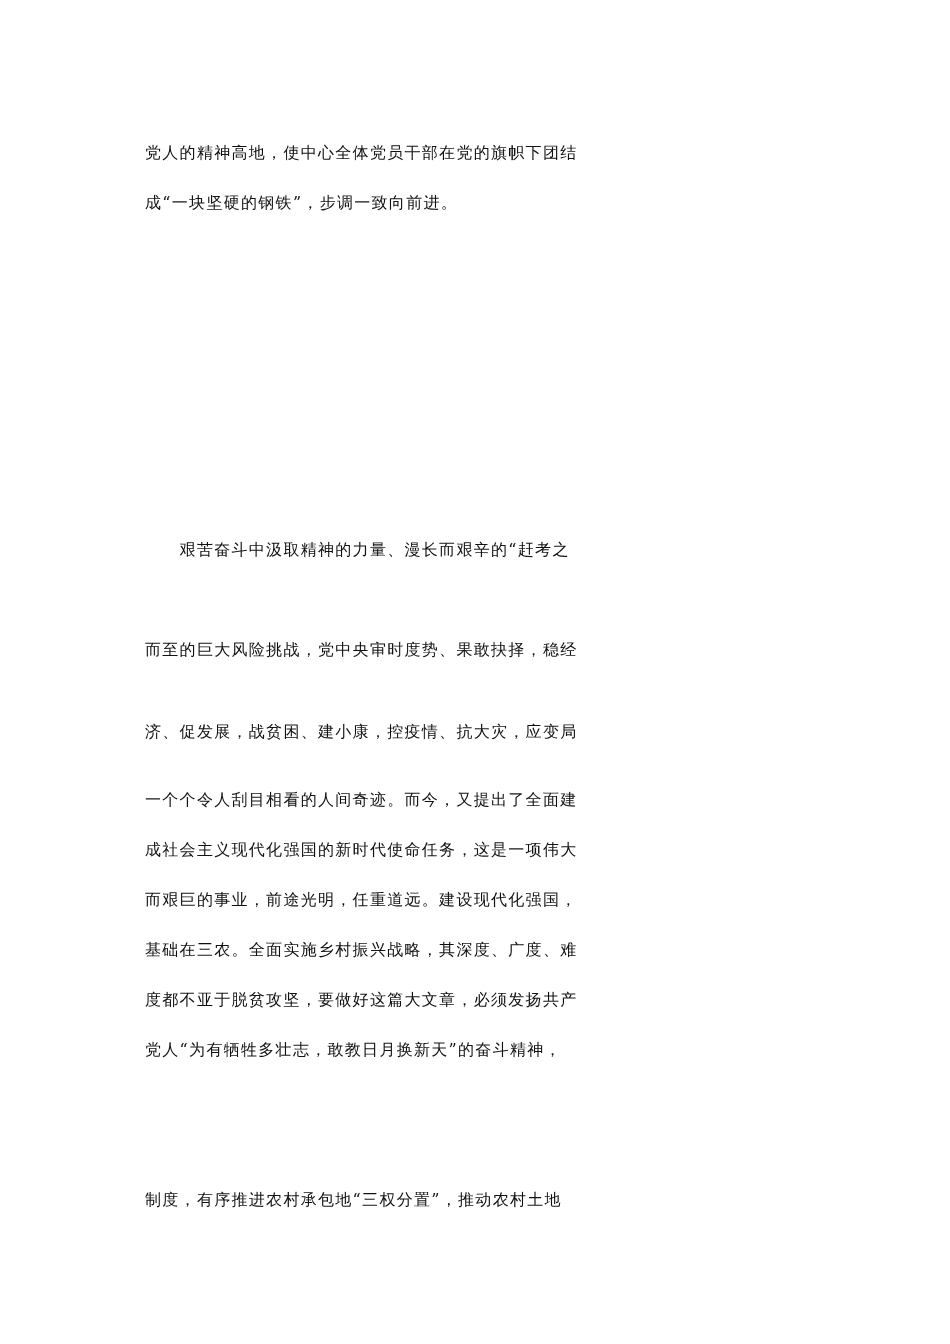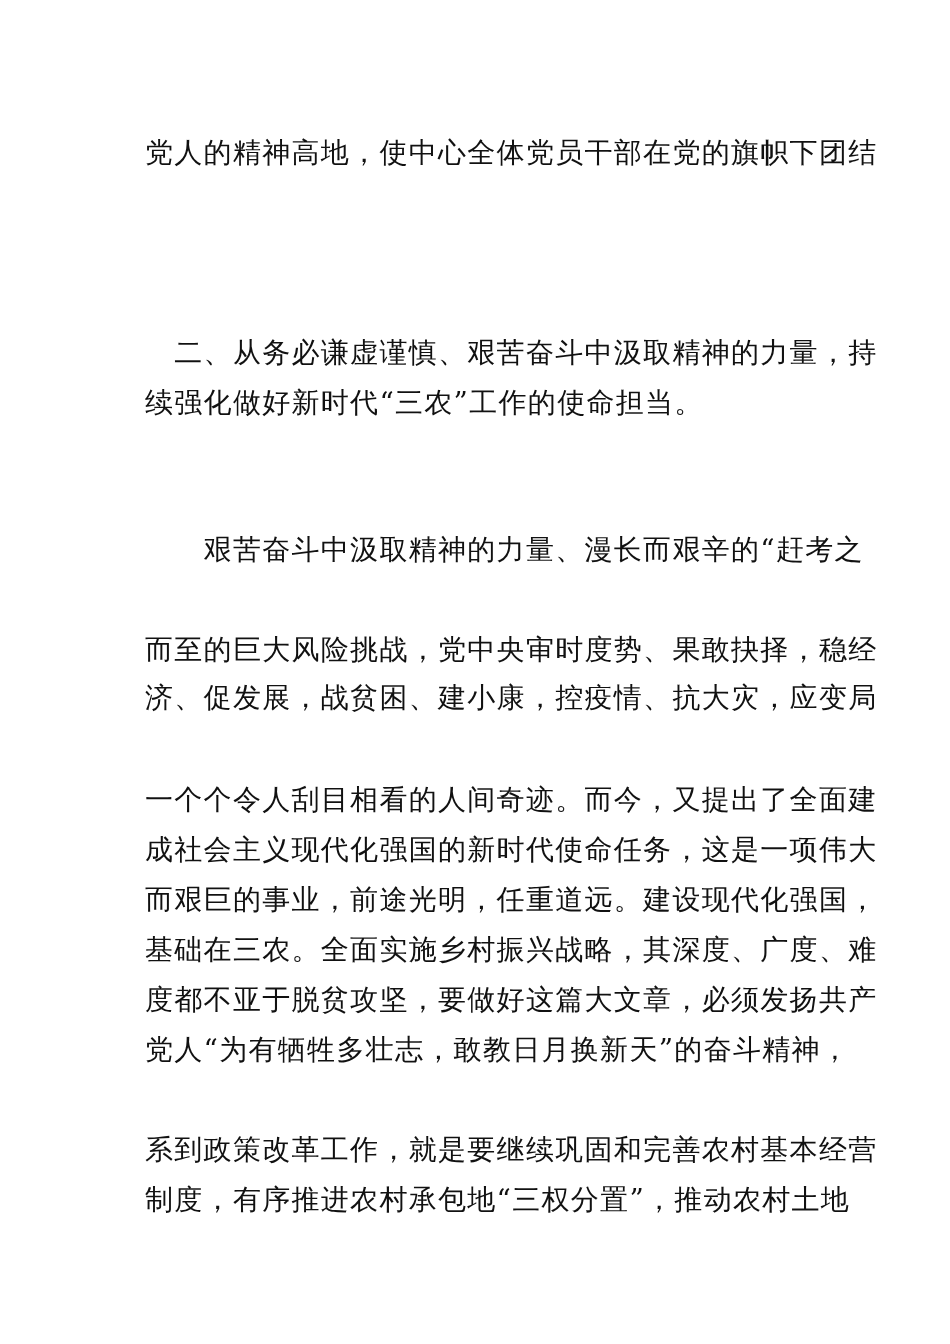--- a/index.html
+++ b/index.html
@@ -3,41 +3,39 @@
 <meta charset="utf-8">
 <style>
   html, body { margin: 0; padding: 0; background: #ffffff; }
   body { width: 950px; height: 1344px; position: relative; overflow: hidden; }
   .page { position: absolute; left: 0; top: 0; width: 950px; height: 1344px; background: #ffffff; }
   .line {
     position: absolute;
     left: 145px;
     width: 670px;
     font-family: "DejaVu Serif", "Liberation Serif", serif;
-    font-size: 28px;
+    font-size: 16px;
     line-height: 30px;
     color: #111111;
     white-space: nowrap;
     letter-spacing: 1.3px;
   }
 </style>
 </head>
 <body>
 
 <div class="page">
 
   <div class="line" style="top:138px">党人的精神高地，使中心全体党员干部在党的旗帜下团结</div>
+  <div class="line" style="top:188px">成“一块坚硬的钢铁”，步调一致向前进。</div>
 
-  <div class="line" style="top:338px">　二、从务必谦虚谨慎、艰苦奋斗中汲取精神的力量，持</div>
-  <div class="line" style="top:388px">续强化做好新时代“三农”工作的使命担当。</div>
 
   <div class="line" style="top:535px">　　艰苦奋斗中汲取精神的力量、漫长而艰辛的“赶考之</div>
   <div class="line" style="top:635px">而至的巨大风险挑战，党中央审时度势、果敢抉择，稳经</div>
-  <div class="line" style="top:683px">济、促发展，战贫困、建小康，控疫情、抗大灾，应变局</div>
+  <div class="line" style="top:717px">济、促发展，战贫困、建小康，控疫情、抗大灾，应变局</div>
   <div class="line" style="top:835px">成社会主义现代化强国的新时代使命任务，这是一项伟大</div>
   <div class="line" style="top:785px">一个个令人刮目相看的人间奇迹。而今，又提出了全面建</div>
   <div class="line" style="top:885px">而艰巨的事业，前途光明，任重道远。建设现代化强国，</div>
   <div class="line" style="top:935px">基础在三农。全面实施乡村振兴战略，其深度、广度、难</div>
   <div class="line" style="top:1035px">党人“为有牺牲多壮志，敢教日月换新天”的奋斗精神，</div>
   <div class="line" style="top:985px">度都不亚于脱贫攻坚，要做好这篇大文章，必须发扬共产</div>
-  <div class="line" style="top:1135px">系到政策改革工作，就是要继续巩固和完善农村基本经营</div>
   <div class="line" style="top:1185px">制度，有序推进农村承包地“三权分置”，推动农村土地</div>
 </div>
 
 </body></html>

